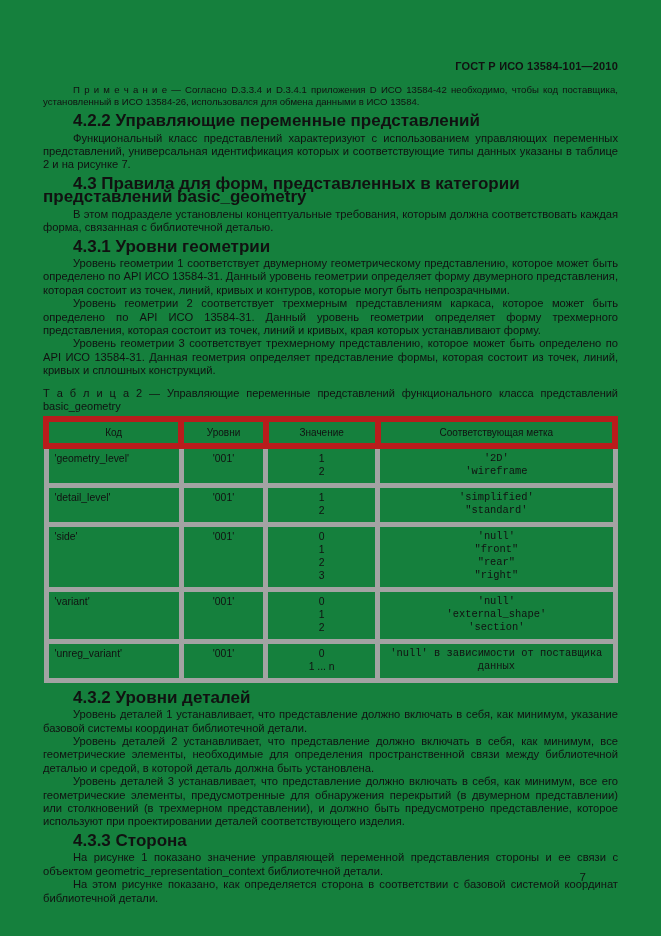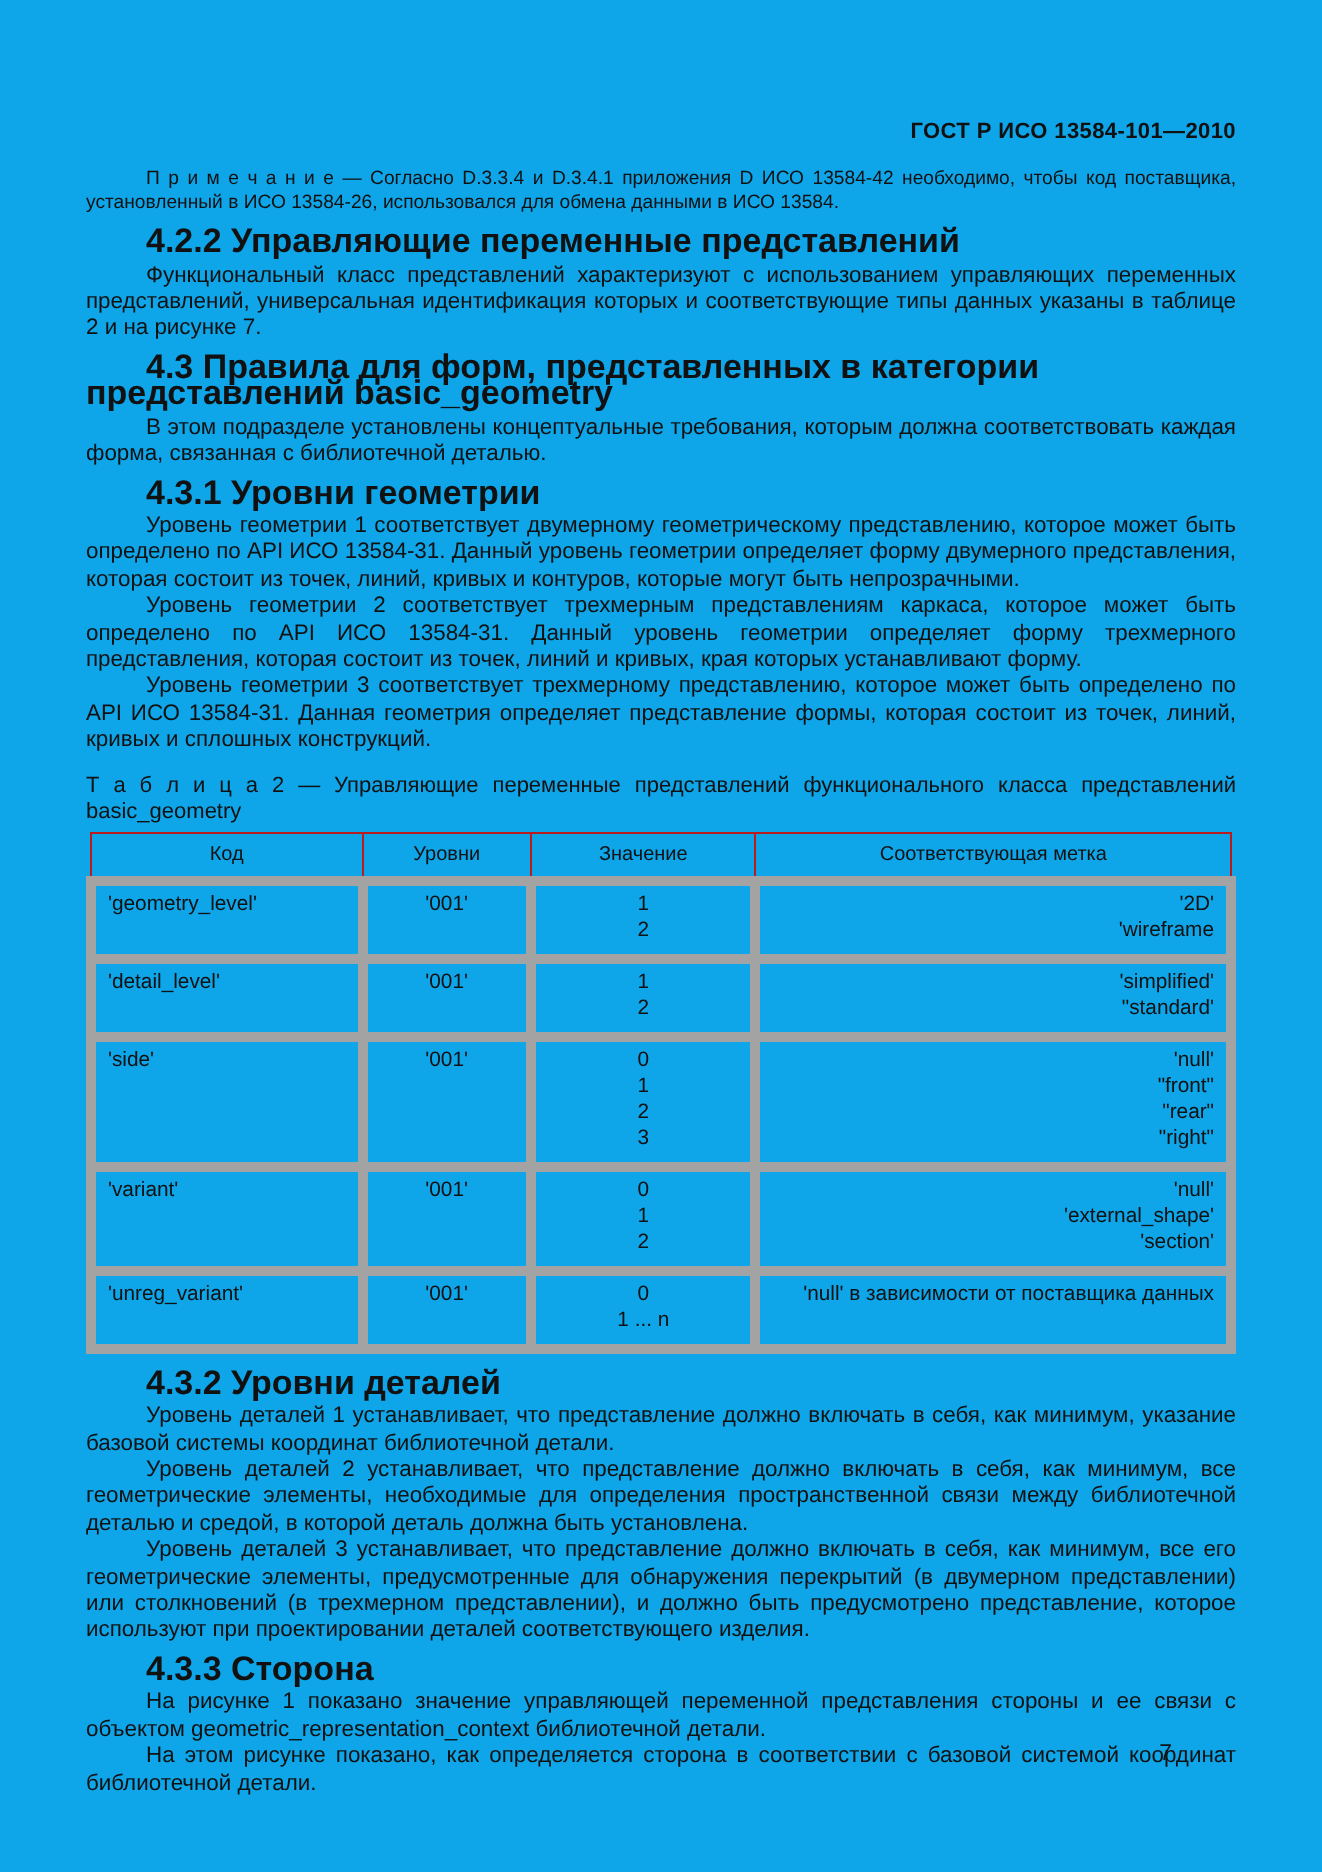--- a/index.html
+++ b/index.html
@@ -1,21 +1,21 @@
 <!DOCTYPE html>
 <html><head>
 <meta charset="utf-8">
 <style>
   * { box-sizing: border-box; }
   html, body { margin: 0; padding: 0; background: #ffffff; }
   .page {
     position: relative;
     width: 661px;
     height: 936px;
-    background: #0ea5e9;
+    background: #15803d;
     overflow: hidden;
     font-family: "Liberation Sans", sans-serif;
     color: #111111;
   }
   .content {
     position: absolute;
     left: 43px;
     top: 60px;
     width: 575px;
   }
@@ -55,36 +55,36 @@
   }
   table.data-table {
     width: 100%;
     border-collapse: collapse;
     margin: 1px 0 8px 0;
     font-size: 10.4px;
     line-height: 13px;
     table-layout: fixed;
   }
   table.data-table th {
-    border: 1px solid #b91c1c;
+    border: 6px solid #b91c1c;
     font-weight: normal;
     font-size: 10px;
     padding: 4px 4px;
     text-align: center;
     vertical-align: middle;
   }
   table.data-table td {
     border: 5px solid #a3a3a3;
     padding: 3px 6px 5px 6px;
     vertical-align: top;
   }
   td.cell-code { text-align: left; }
   td.cell-version { text-align: center; }
   td.cell-values { text-align: center; }
-  td.cell-labels { text-align: right; }
+  td.cell-labels { text-align: center; font-family: Liberation Mono, monospace; }
   .page-number {
     position: absolute;
     top: 871px;
     right: 75px;
     font-size: 11.5px;
   }
 </style>
 </head>
 <body>
 

